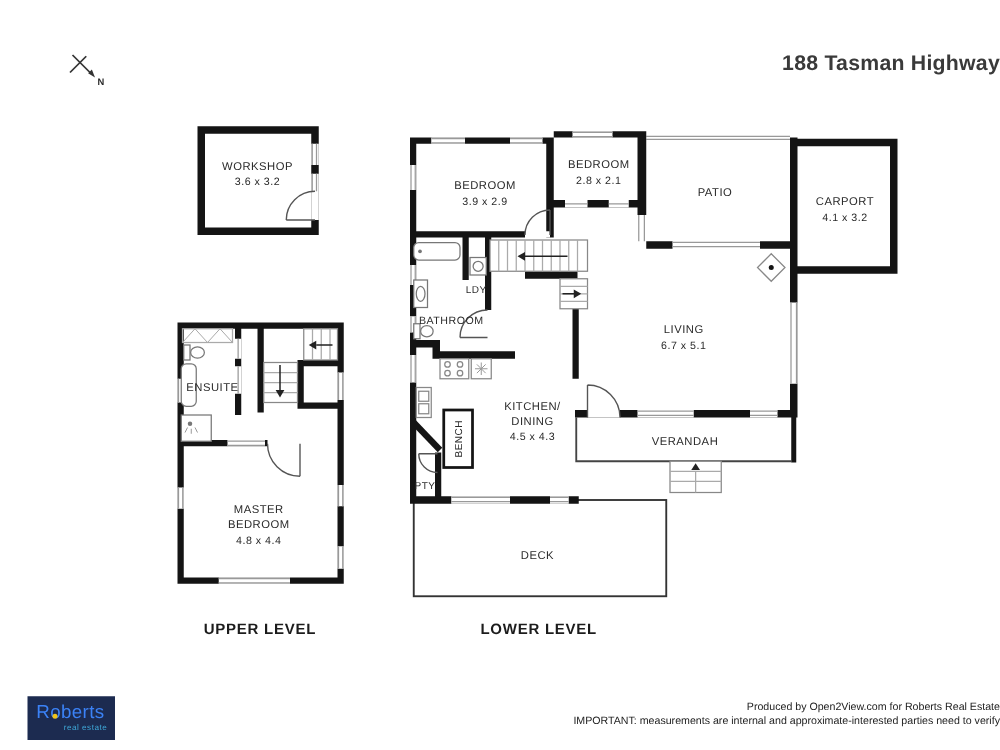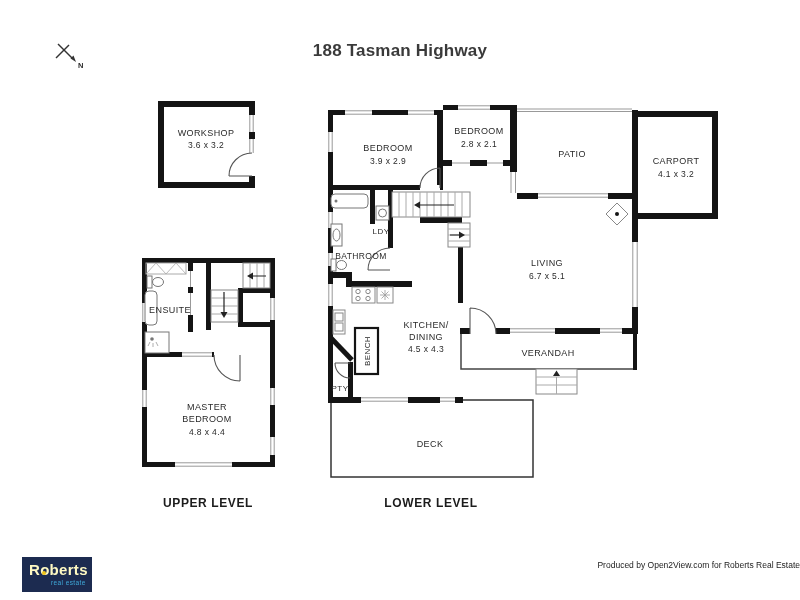--- a/index.html
+++ b/index.html
@@ -5,26 +5,26 @@
   html,body{margin:0;padding:0;background:#fff;width:800px;height:600px;overflow:hidden;
     font-family:"Liberation Sans",sans-serif;}
   #stage{position:relative;width:800px;height:600px;background:#fff;}
   #plan-svg{position:absolute;left:0;top:0;}
   svg text{font-family:"Liberation Sans",sans-serif;fill:#2a2a2a;letter-spacing:.4px;}
   .room-name{font-size:9px;}
   .room-dims{font-size:8.5px;}
   .small-label{font-size:8px;}
   .level-label{font-size:12px;font-weight:bold;fill:#1c1c1c;letter-spacing:.6px;}
   .north-n{font-size:7.5px;font-weight:bold;}
-  #title{position:absolute;top:40px;left:0;right:0;text-align:center;color:#3a3a3a;
+  #title{position:absolute;top:40px;left:0;right:0;text-align:right;color:#3a3a3a;
     font-size:17px;font-weight:bold;line-height:22px;letter-spacing:.2px;}
   #footer-text{position:absolute;top:560px;left:0;right:0;text-align:right;color:#222;
     font-size:8.5px;line-height:11px;}
   #logo{position:absolute;left:22px;top:557px;width:70px;height:35px;background:#1c2b50;}
-  #logo .brand{position:absolute;left:7px;top:4px;color:#fef9c3;font-size:15px;font-weight:bold;letter-spacing:.3px;}
+  #logo .brand{position:absolute;left:7px;top:4px;color:#3b82f6;font-size:15px;font-weight:normal;letter-spacing:.3px;}
   #logo .dot{position:absolute;left:19.5px;top:13.5px;width:4px;height:4px;border-radius:2px;background:#f0c419;}
   #logo .tagline{position:absolute;left:29px;top:22px;color:#3fa9d9;font-size:6.5px;letter-spacing:.4px;}
 </style>
 </head>
 <body>
 
 <div id="stage">
 
   <div id="title">
     <div>188 Tasman Highway</div>
@@ -208,15 +208,16 @@
     </g>
   </svg>
 
   <div id="logo">
     <span class="brand">Roberts</span>
     <span class="dot"></span>
     <span class="tagline">real estate</span>
   </div>
   <div id="footer-text">
     <div>Produced by Open2View.com for Roberts Real Estate</div>
+    <div>IMPORTANT: measurements are internal and approximate-interested parties need to verify</div>
   </div>
 
 </div>
 
 </body></html>

